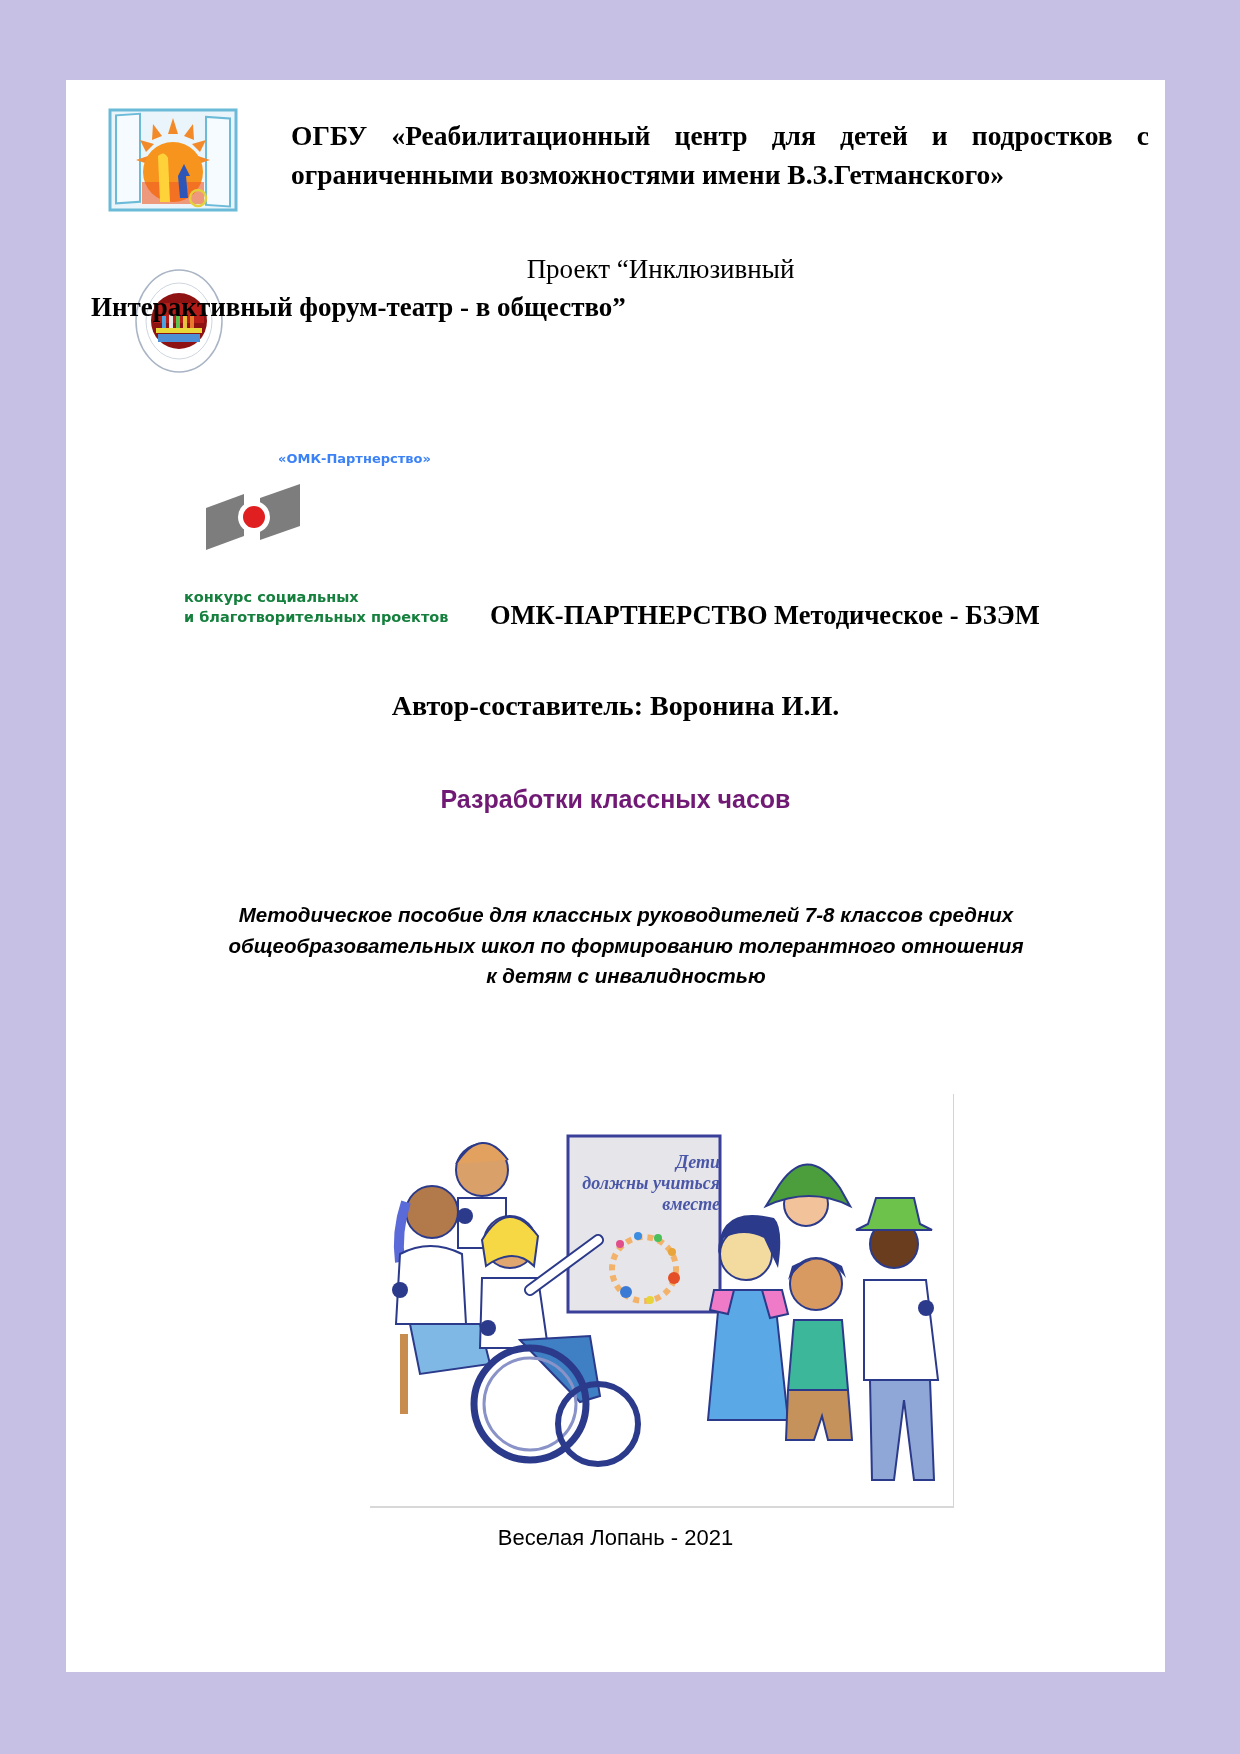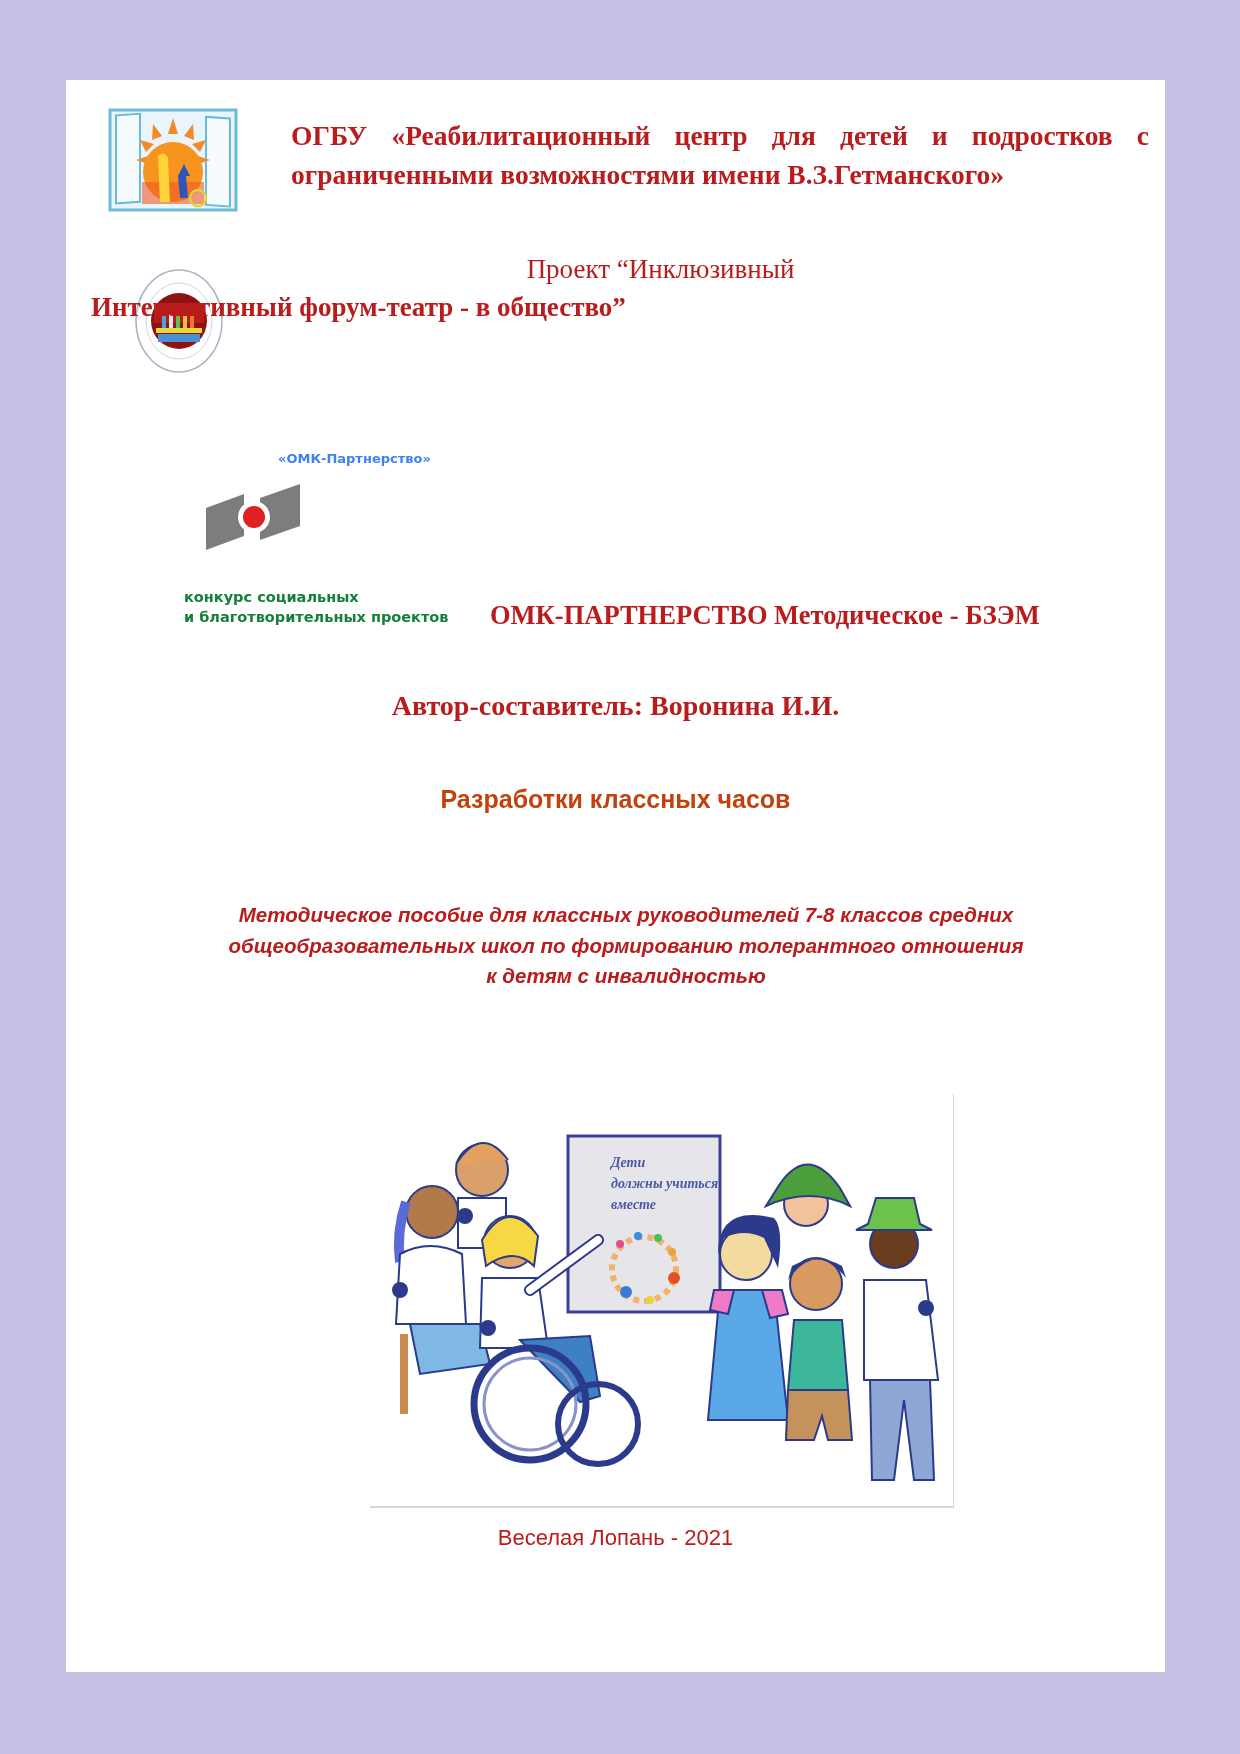--- a/index.html
+++ b/index.html
@@ -4,21 +4,21 @@
 <style>
   html, body { margin:0; padding:0; }
   body {
     width:1240px; height:1754px; background:#c7c0e5; position:relative; overflow:hidden;
     font-family:"Liberation Serif", serif;
   }
   .page {
     position:absolute; left:66px; top:80px; width:1099px; height:1592px; background:#ffffff;
   }
   .abs { position:absolute; }
-  .navy { color:#b91c1c; }
+  .navy { color:#000000; }
 
   
   .org-logo { left:42px; top:26px; width:130px; height:110px; }
   .org-text {
     left:225px; top:36px; width:858px; font-weight:bold; font-size:27.5px; line-height:39px;
     text-align:justify; text-align-last:left;
   }
 
   
   .forum-logo { left:68px; top:188px; width:90px; height:106px; }
@@ -28,31 +28,31 @@
   
   .omk-top { left:212px; top:371px; font-family:"DejaVu Sans", sans-serif; font-weight:bold; font-size:13px; color:#3b82f6; }
   .omk-mark { left:140px; top:400px; width:112px; height:80px; }
   .omk-bottom { left:118px; top:507px; font-family:"DejaVu Sans", sans-serif; font-weight:bold; font-size:14.5px; line-height:20px; color:#15803d; }
 
   .partner { left:424px; top:520px; font-weight:bold; font-size:26.5px; }
   .author { left:0; width:1099px; top:610px; text-align:center; font-weight:bold; font-size:28px; }
 
   .title {
     left:0; width:1099px; top:705px; text-align:center;
-    font-family:"Liberation Sans", sans-serif; font-weight:bold; font-size:25px; color:#c2410c;
+    font-family:"Liberation Sans", sans-serif; font-weight:bold; font-size:25px; color:#701a75;
   }
   .subtitle {
     left:120px; width:880px; top:820px; text-align:center;
     font-family:"Liberation Sans", sans-serif; font-weight:bold; font-style:italic; font-size:20.5px; line-height:30.5px;
   }
 
   .illus { left:304px; top:1014px; width:583px; height:412px; border-right:1px solid #d4d4d4; border-bottom:2px solid #d8d8d8; }
   .poster-text {
-    position:absolute; left:0; width:100%; text-align:left;
-    font-family:"Liberation Serif", serif; font-style:italic; font-weight:bold; color:#4a57a8; font-size:14px; line-height:21px;margin-left:43px;
+    position:absolute; left:0; width:100%; text-align:right;
+    font-family:"Liberation Serif", serif; font-style:italic; font-weight:bold; color:#4a57a8; font-size:18px; line-height:21px;
   }
 
   .footer {
     left:0; width:1099px; top:1445px; text-align:center;
     font-family:"Liberation Sans", sans-serif; font-weight:normal; font-size:22px;
   }
 </style>
 </head>
 <body>
 

